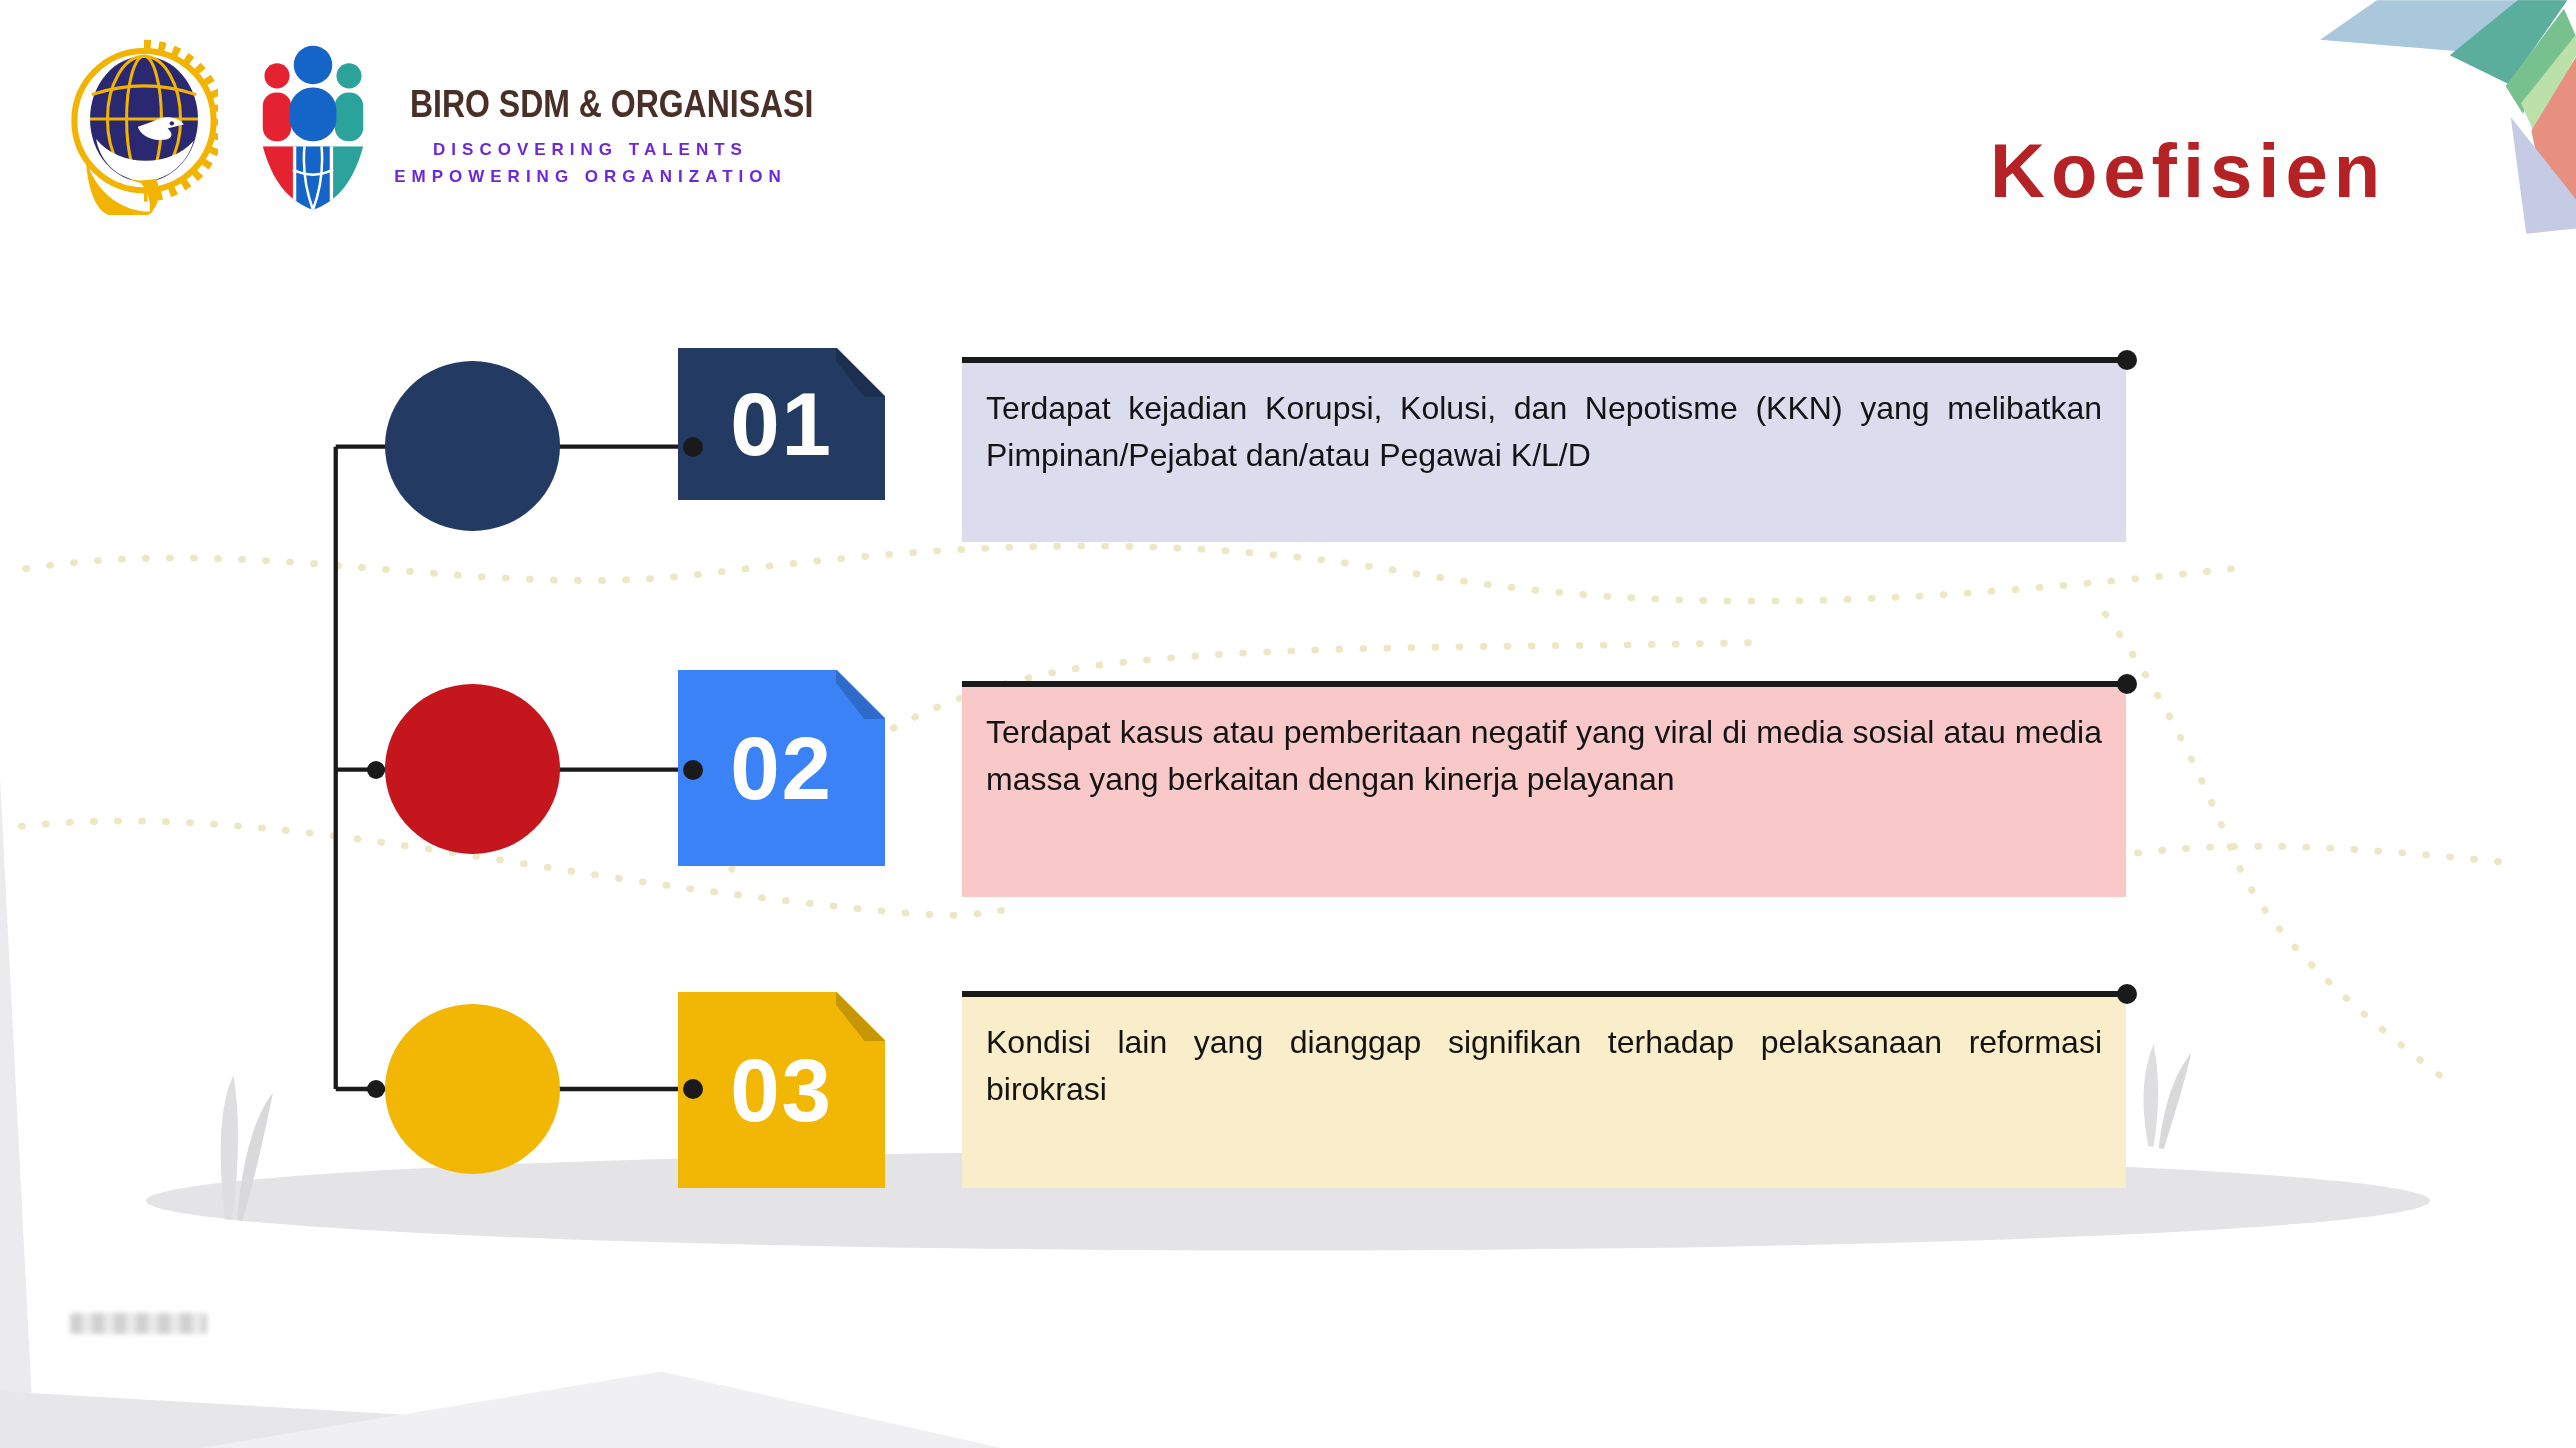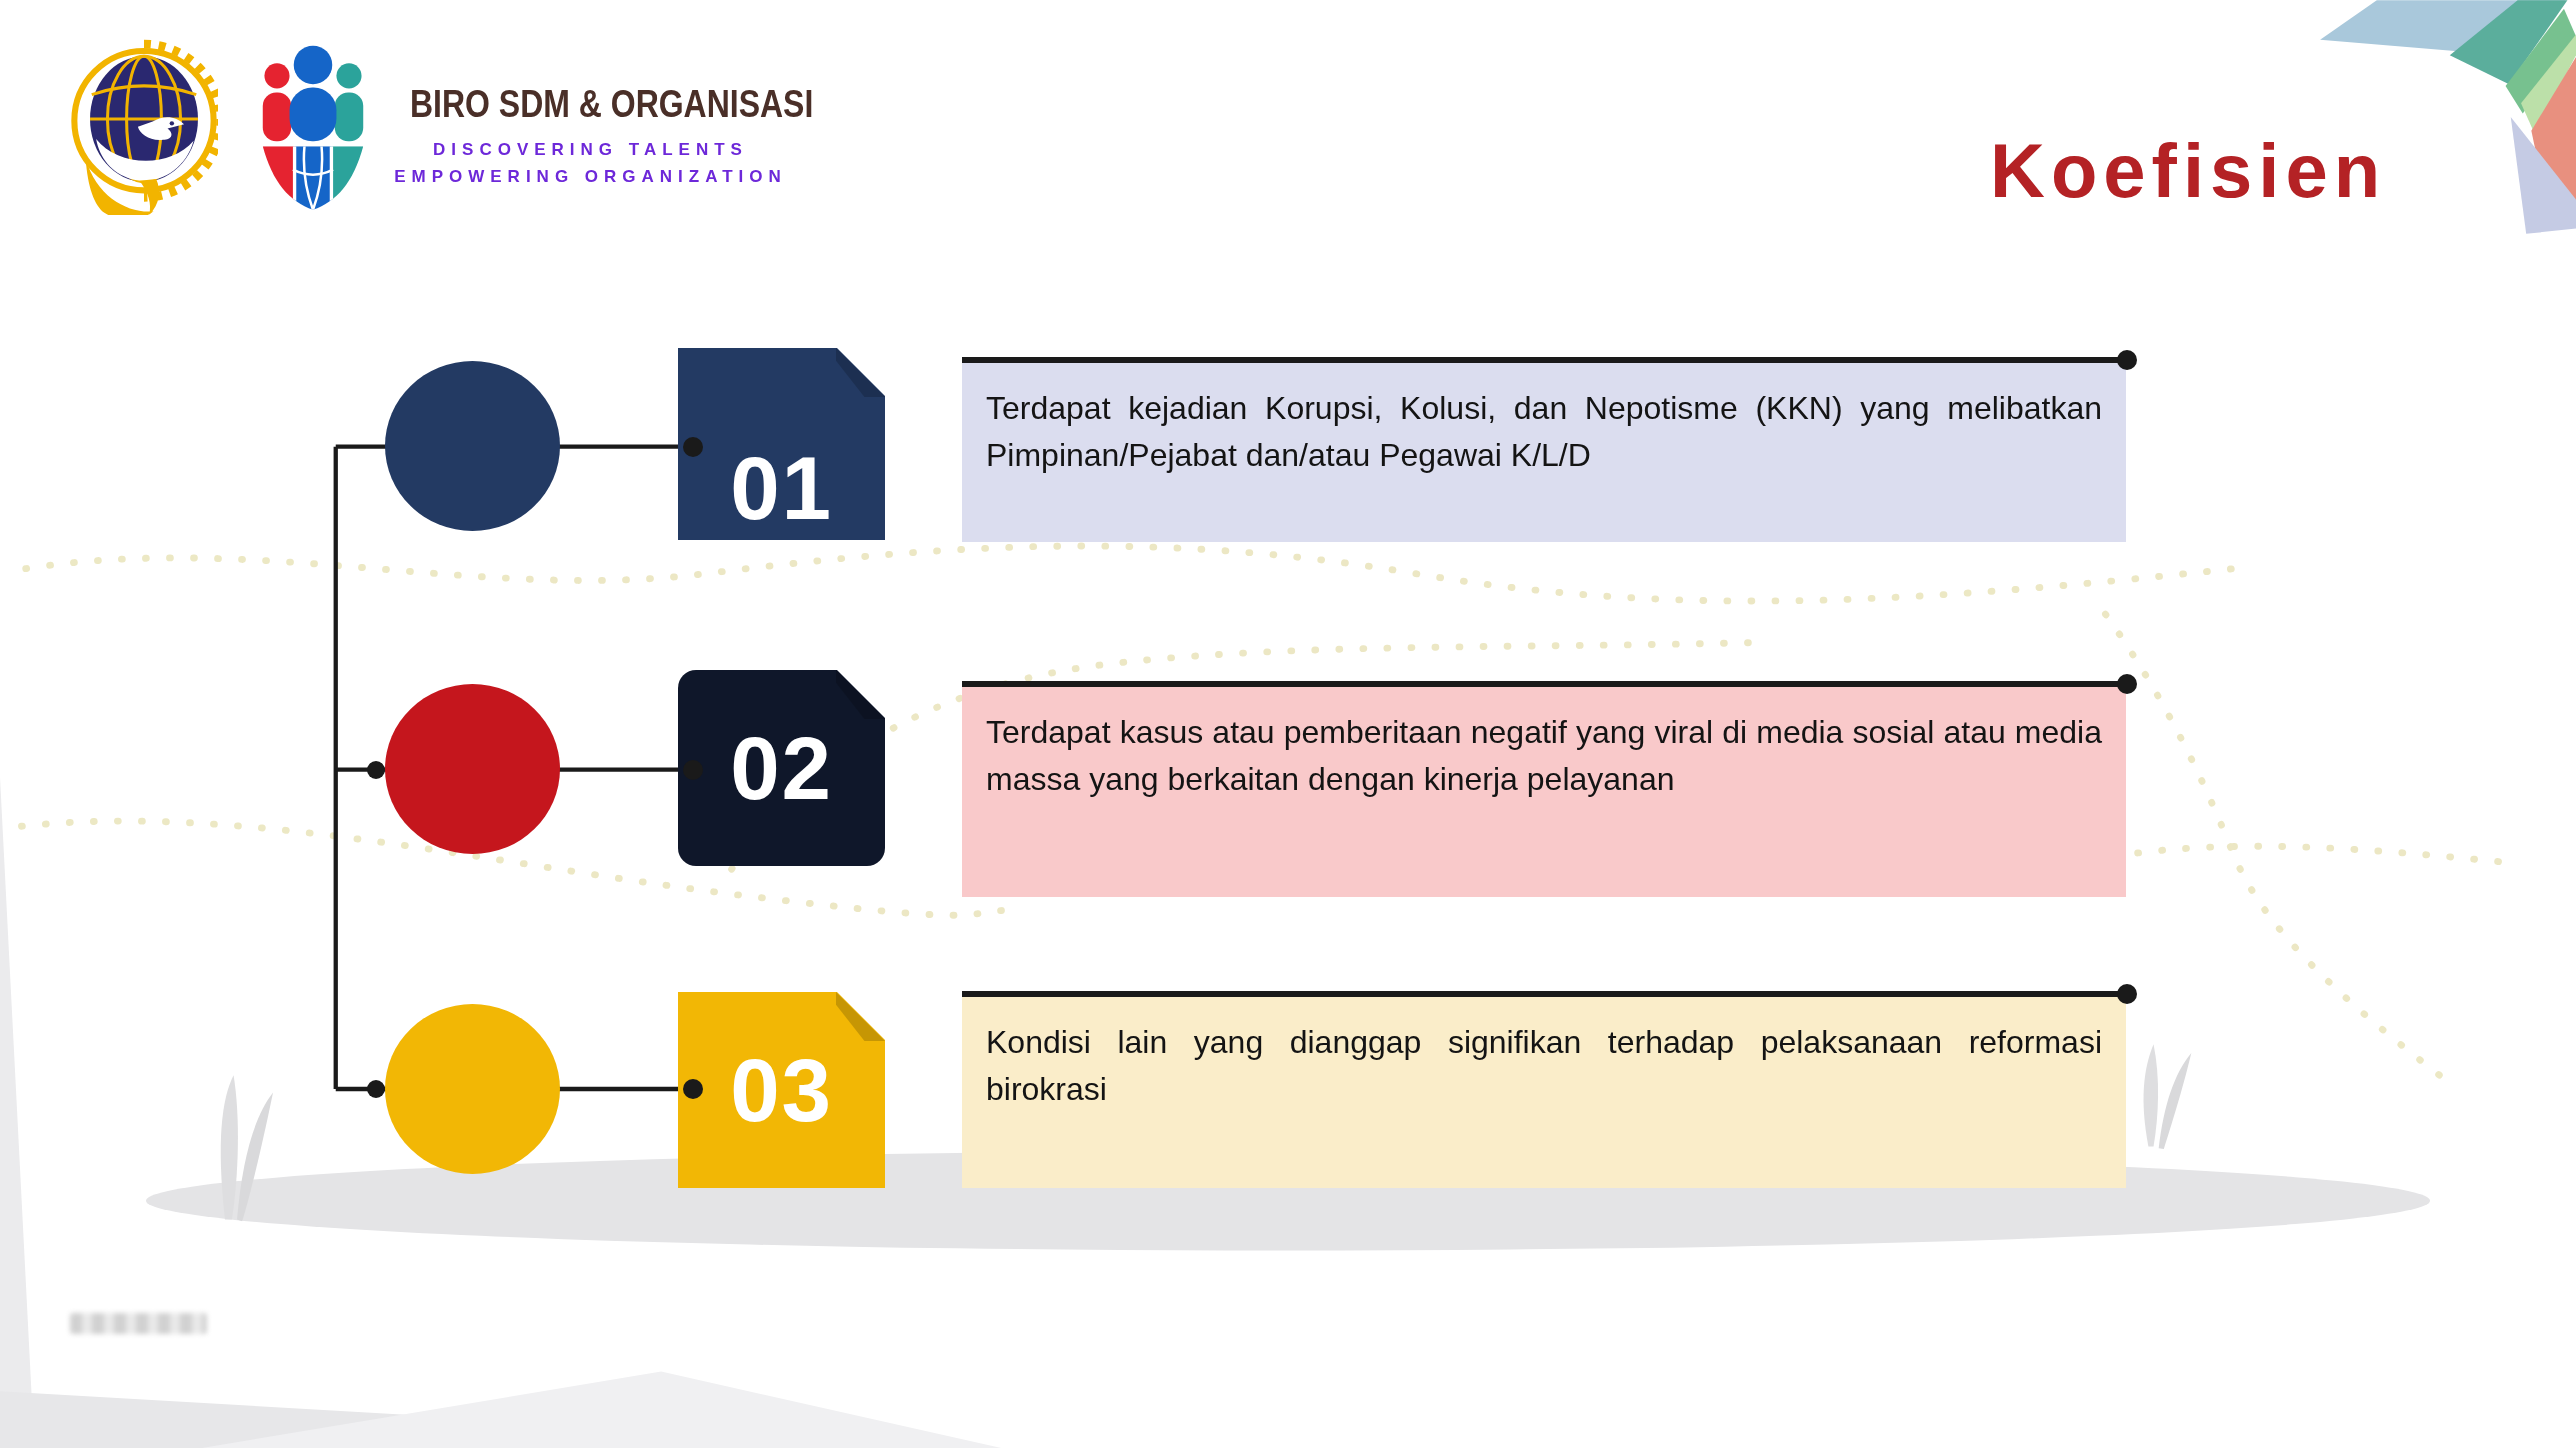--- a/index.html
+++ b/index.html
@@ -26,21 +26,21 @@
   #circle-2{left:385px;top:684px;}
   #circle-3{left:385px;top:1004px;}
 
   
   .num-badge{left:678px;width:207px;z-index:5;
              clip-path:polygon(0 0, calc(100% - 48px) 0, 100% 48px, 100% 100%, 0 100%);
              display:flex;align-items:center;justify-content:center;}
   .num-badge .fold{position:absolute;top:0;right:0;width:49px;height:49px;
              background:rgba(0,0,0,.18);clip-path:polygon(0 0,100% 100%,58% 100%,0 26%);}
   .num{color:#ffffff;font-size:89px;font-weight:bold;letter-spacing:1.7px;}
-  #badge-1{top:348px;height:192px;align-items:flex-end;}
+  #badge-1{top:348px;height:152px;}
   #badge-2{top:670px;height:196px;}
   #badge-3{top:992px;height:196px;}
 
   
   .text-box{left:962px;width:1164px;border-top:6px solid #1a1a1a;z-index:4;box-sizing:border-box;
             padding:22px 24px 0 24px;}
   .text-box .end-dot{position:absolute;right:-11px;top:-13px;width:20px;height:20px;
             background:#1a1a1a;border-radius:50%;}
   .item-text{margin:0;font-size:32px;line-height:47px;color:#141414;text-align:justify;}
   #box-1{top:357px;height:185px;}
@@ -157,21 +157,21 @@
   <div class="abs dot" style="left:683px;top:437px;width:20px;height:20px;"></div>
   <div class="abs dot" style="left:683px;top:760px;width:20px;height:20px;"></div>
   <div class="abs dot" style="left:683px;top:1079px;width:20px;height:20px;"></div>
   <div class="abs dot" style="left:367px;top:761px;width:18px;height:18px;"></div>
   <div class="abs dot" style="left:367px;top:1080px;width:18px;height:18px;"></div>
 
   <div id="badge-1" class="abs num-badge" style="background-color: rgb(35, 58, 99);">
     <span class="fold"></span>
     <span class="num">01</span>
   </div>
-  <div id="badge-2" class="abs num-badge" style="background-color: #0f172a; border-radius: 18px;">
+  <div id="badge-2" class="abs num-badge" style="background-color: #3b82f6;">
     <span class="fold"></span>
     <span class="num">02</span>
   </div>
   <div id="badge-3" class="abs num-badge" style="background-color: rgb(242, 183, 5); justify-content: center;">
     <span class="fold"></span>
     <span class="num">03</span>
   </div>
 
   <div id="box-1" class="abs text-box" style="background-color: rgb(219, 221, 239);">
     <span class="end-dot"></span>

